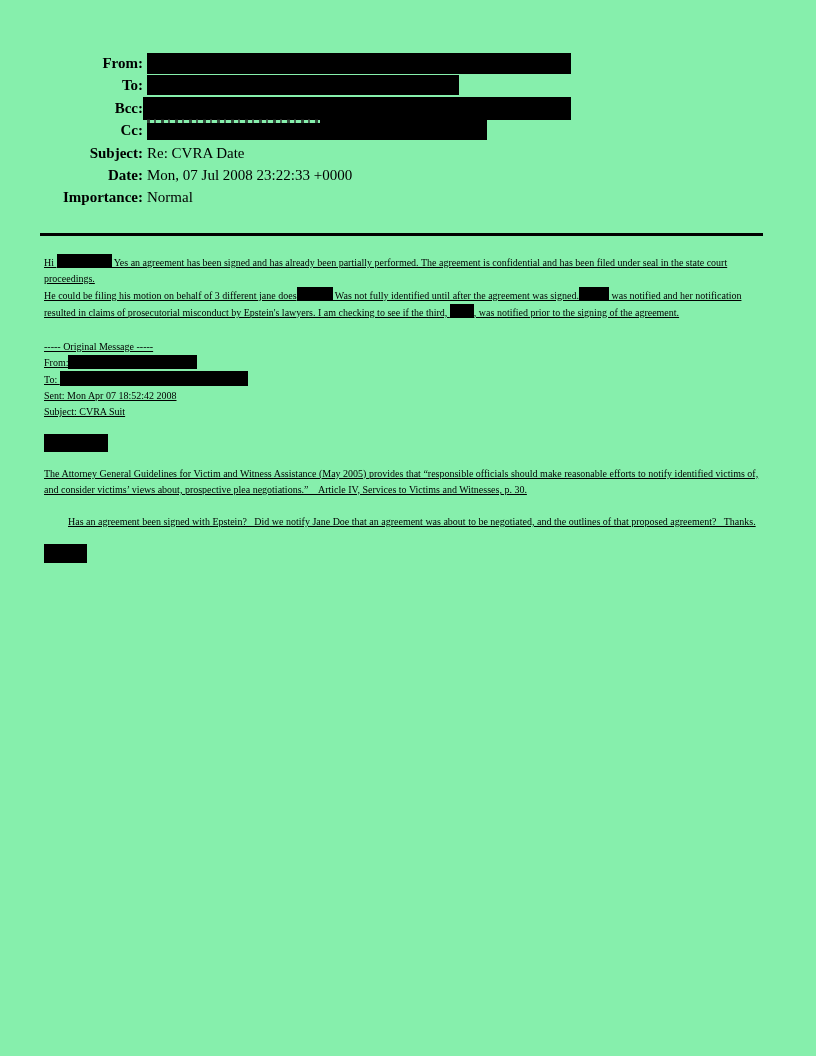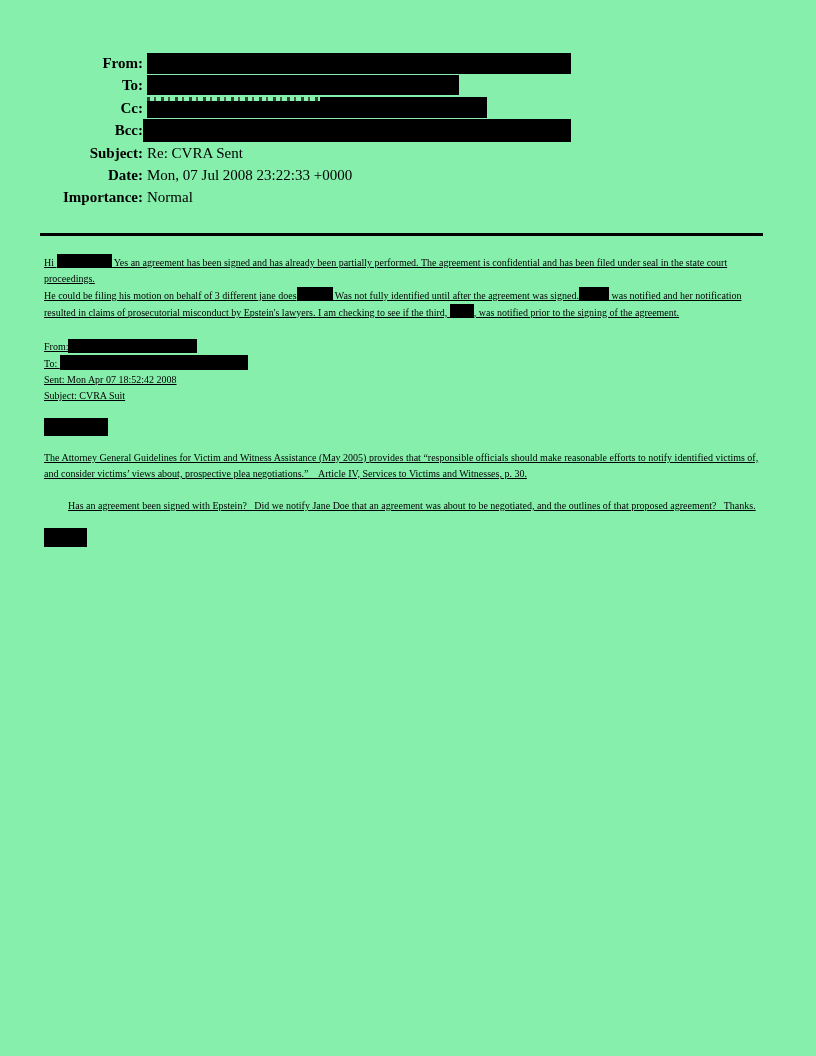--- a/index.html
+++ b/index.html
@@ -63,53 +63,54 @@
   <div class="email-header">
     <div class="hrow">
       <span class="hlabel">From:</span>
       <span class="hvalue"><span class="rbox from-box"></span></span>
     </div>
     <div class="hrow">
       <span class="hlabel">To:</span>
       <span class="hvalue"><span class="rbox to-box"></span></span>
     </div>
     <div class="hrow">
+      <span class="hlabel">Bcc:</span>
+      <span class="hvalue"><span class="rbox bcc-box"></span></span>
+    </div>
+    <div class="hrow">
       <span class="hlabel">Cc:</span>
       <span class="hvalue cc-value">
           <span class="cc-sliver"></span>
           <span class="rbox cc-box1"></span>
           <span class="rbox cc-box2"></span>
         </span>
     </div>
     <div class="hrow">
-      <span class="hlabel">Bcc:</span>
-      <span class="hvalue"><span class="rbox bcc-box"></span></span>
-    </div>
-    <div class="hrow">
       <span class="hlabel">Subject:</span>
-      <span class="hvalue"><span class="hval-text">Re: CVRA Sent</span></span>
+      <span class="hvalue"><span class="hval-text">Re: CVRA Date</span></span>
     </div>
     <div class="hrow">
       <span class="hlabel">Date:</span>
       <span class="hvalue"><span class="hval-text">Mon, 07 Jul 2008 23:22:33 +0000</span></span>
     </div>
     <div class="hrow">
       <span class="hlabel">Importance:</span>
       <span class="hvalue"><span class="hval-text">Normal</span></span>
     </div>
   </div>
 
   <div class="rule"></div>
 
   <div class="email-body">
     <p class="para p1"><span>Hi </span><span class="ibox w55"></span><span> Yes an agreement has been signed and has already been partially performed. The agreement is confidential and has been filed under seal in the state court proceedings.</span></p>
 
     <p class="para p2"><span>He could be filing his motion on behalf of 3 different jane does</span><span class="ibox w36"></span><span> Was not fully identified until after the agreement was signed.</span><span class="ibox w30"></span><span> was notified and her notification resulted in claims of prosecutorial misconduct by Epstein's lawyers. I am checking to see if the third, </span><span class="ibox w24"></span><span>, was notified prior to the signing of the agreement.</span></p>
 
     <div class="om">
+      <div>----- Original Message -----</div>
       <div><span>From:</span><span class="ibox om-from-box"></span></div>
       <div><span>To:&nbsp;</span><span class="ibox om-to-box"></span></div>
       <div>Sent: Mon Apr 07 18:52:42 2008</div>
       <div>Subject: CVRA Suit</div>
     </div>
 
     <div class="block-box greeting-box"></div>
 
     <p class="para p3">The Attorney General Guidelines for Victim and Witness Assistance (May 2005) provides that “responsible officials should make reasonable efforts to notify identified victims of, and consider victims’ views about, prospective plea negotiations.”&nbsp;&nbsp;&nbsp; Article IV, Services to Victims and Witnesses, p. 30.</p>
 

